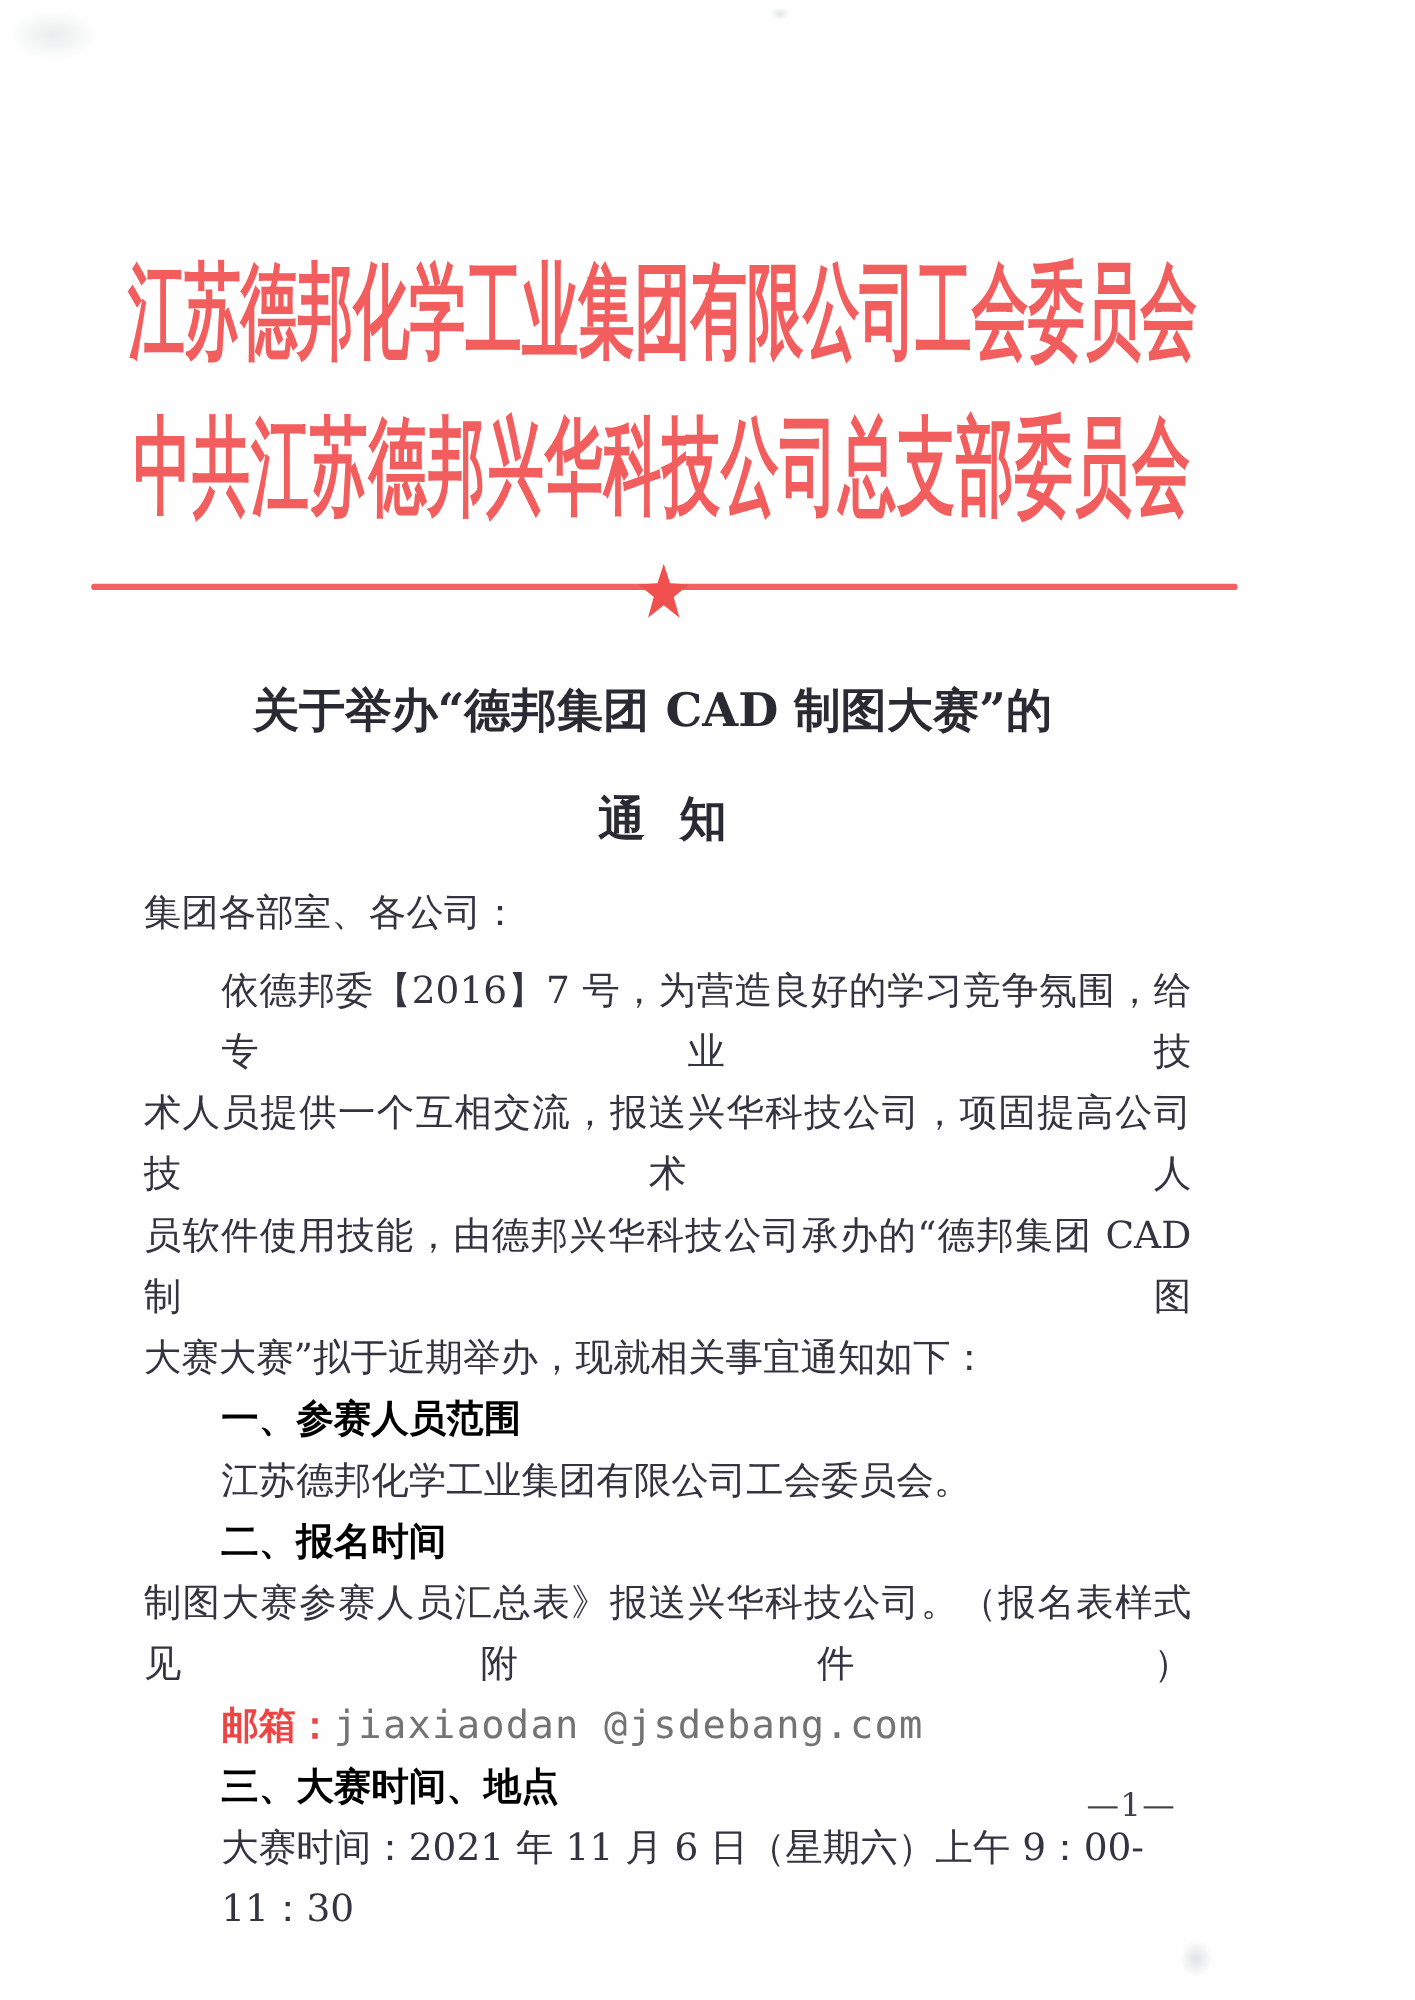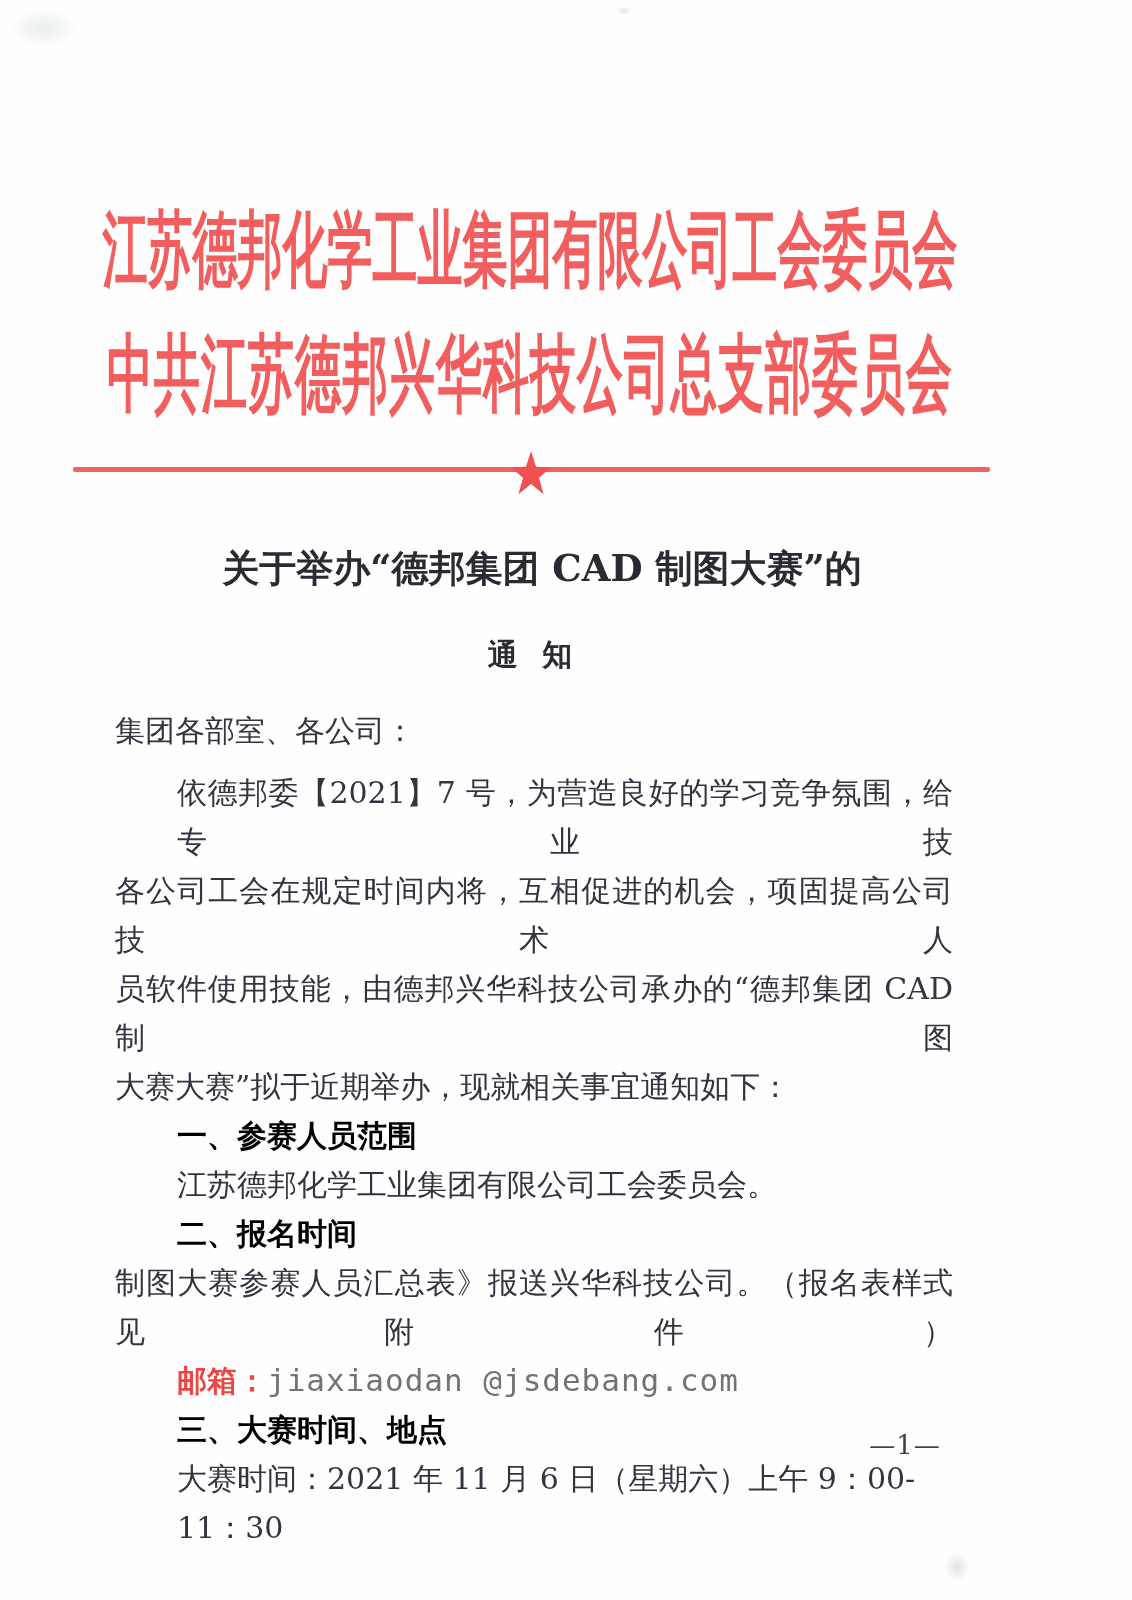--- a/index.html
+++ b/index.html
@@ -35,27 +35,27 @@
     background:#f16160;border-radius:2px;
   }
   .star{
     position:absolute;left:510px;top:451px;width:42px;height:46px;
     background:#f0504e;
     clip-path:polygon(50% 0%,62% 34%,98% 36%,69% 58%,80% 94%,50% 72%,20% 94%,31% 58%,2% 36%,38% 34%);
   }
 
   
   .doc-title{
-    position:absolute;left:72px;top:544px;width:940px;
+    position:absolute;left:52px;top:544px;width:940px;
     text-align:center;font-size:37px;font-weight:bold;color:#2a2a33;
     line-height:48px;white-space:nowrap;
   }
   .doc-subtitle{
     position:absolute;left:60px;top:631px;width:940px;
-    text-align:center;font-size:30px;font-weight:bold;color:#2a2a33;
+    text-align:center;font-size:38px;font-weight:bold;color:#2a2a33;
     line-height:48px;word-spacing:14px;white-space:nowrap;
   }
 
   
   .body-block{
     position:absolute;left:115px;top:706px;width:838px;
     font-size:30px;color:#343440;line-height:49px;
   }
   .bline{min-height:49px;}
   .bline.gap-top{margin-top:13px;}
@@ -87,22 +87,22 @@
   <div class="red-line l2">中共江苏德邦兴华科技公司总支部委员会</div>
 
   <div class="divider"></div>
   <div class="star"></div>
 
   <div class="doc-title">关于举办“德邦集团 CAD 制图大赛”的</div>
   <div class="doc-subtitle">通 知</div>
 
   <div class="body-block">
     <div class="bline">集团各部室、各公司：</div>
-    <div class="bline gap-top indent justify">依德邦委【2021】7 号，为营造良好的学习竞争氛围，给专业技</div>
-    <div class="bline justify">各公司工会在规定时间内将，互相促进的机会，项固提高公司技术人</div>
+    <div class="bline gap-top indent justify">依德邦委【2016】7 号，为营造良好的学习竞争氛围，给专业技</div>
+    <div class="bline justify">术人员提供一个互相交流，报送兴华科技公司，项固提高公司技术人</div>
     <div class="bline justify">员软件使用技能，由德邦兴华科技公司承办的“德邦集团 CAD 制图</div>
     <div class="bline">大赛大赛”拟于近期举办，现就相关事宜通知如下：</div>
     <div class="bline indent bold">一、参赛人员范围</div>
     <div class="bline indent">江苏德邦化学工业集团有限公司工会委员会。</div>
     <div class="bline indent bold">二、报名时间</div>
     <div class="bline justify">制图大赛参赛人员汇总表》报送兴华科技公司。（报名表样式见附件）</div>
     <div class="bline indent">
       <span class="email-label">邮箱：</span><span class="email-value">jiaxiaodan @jsdebang.com</span>
     </div>
     <div class="bline indent bold">三、大赛时间、地点</div>

